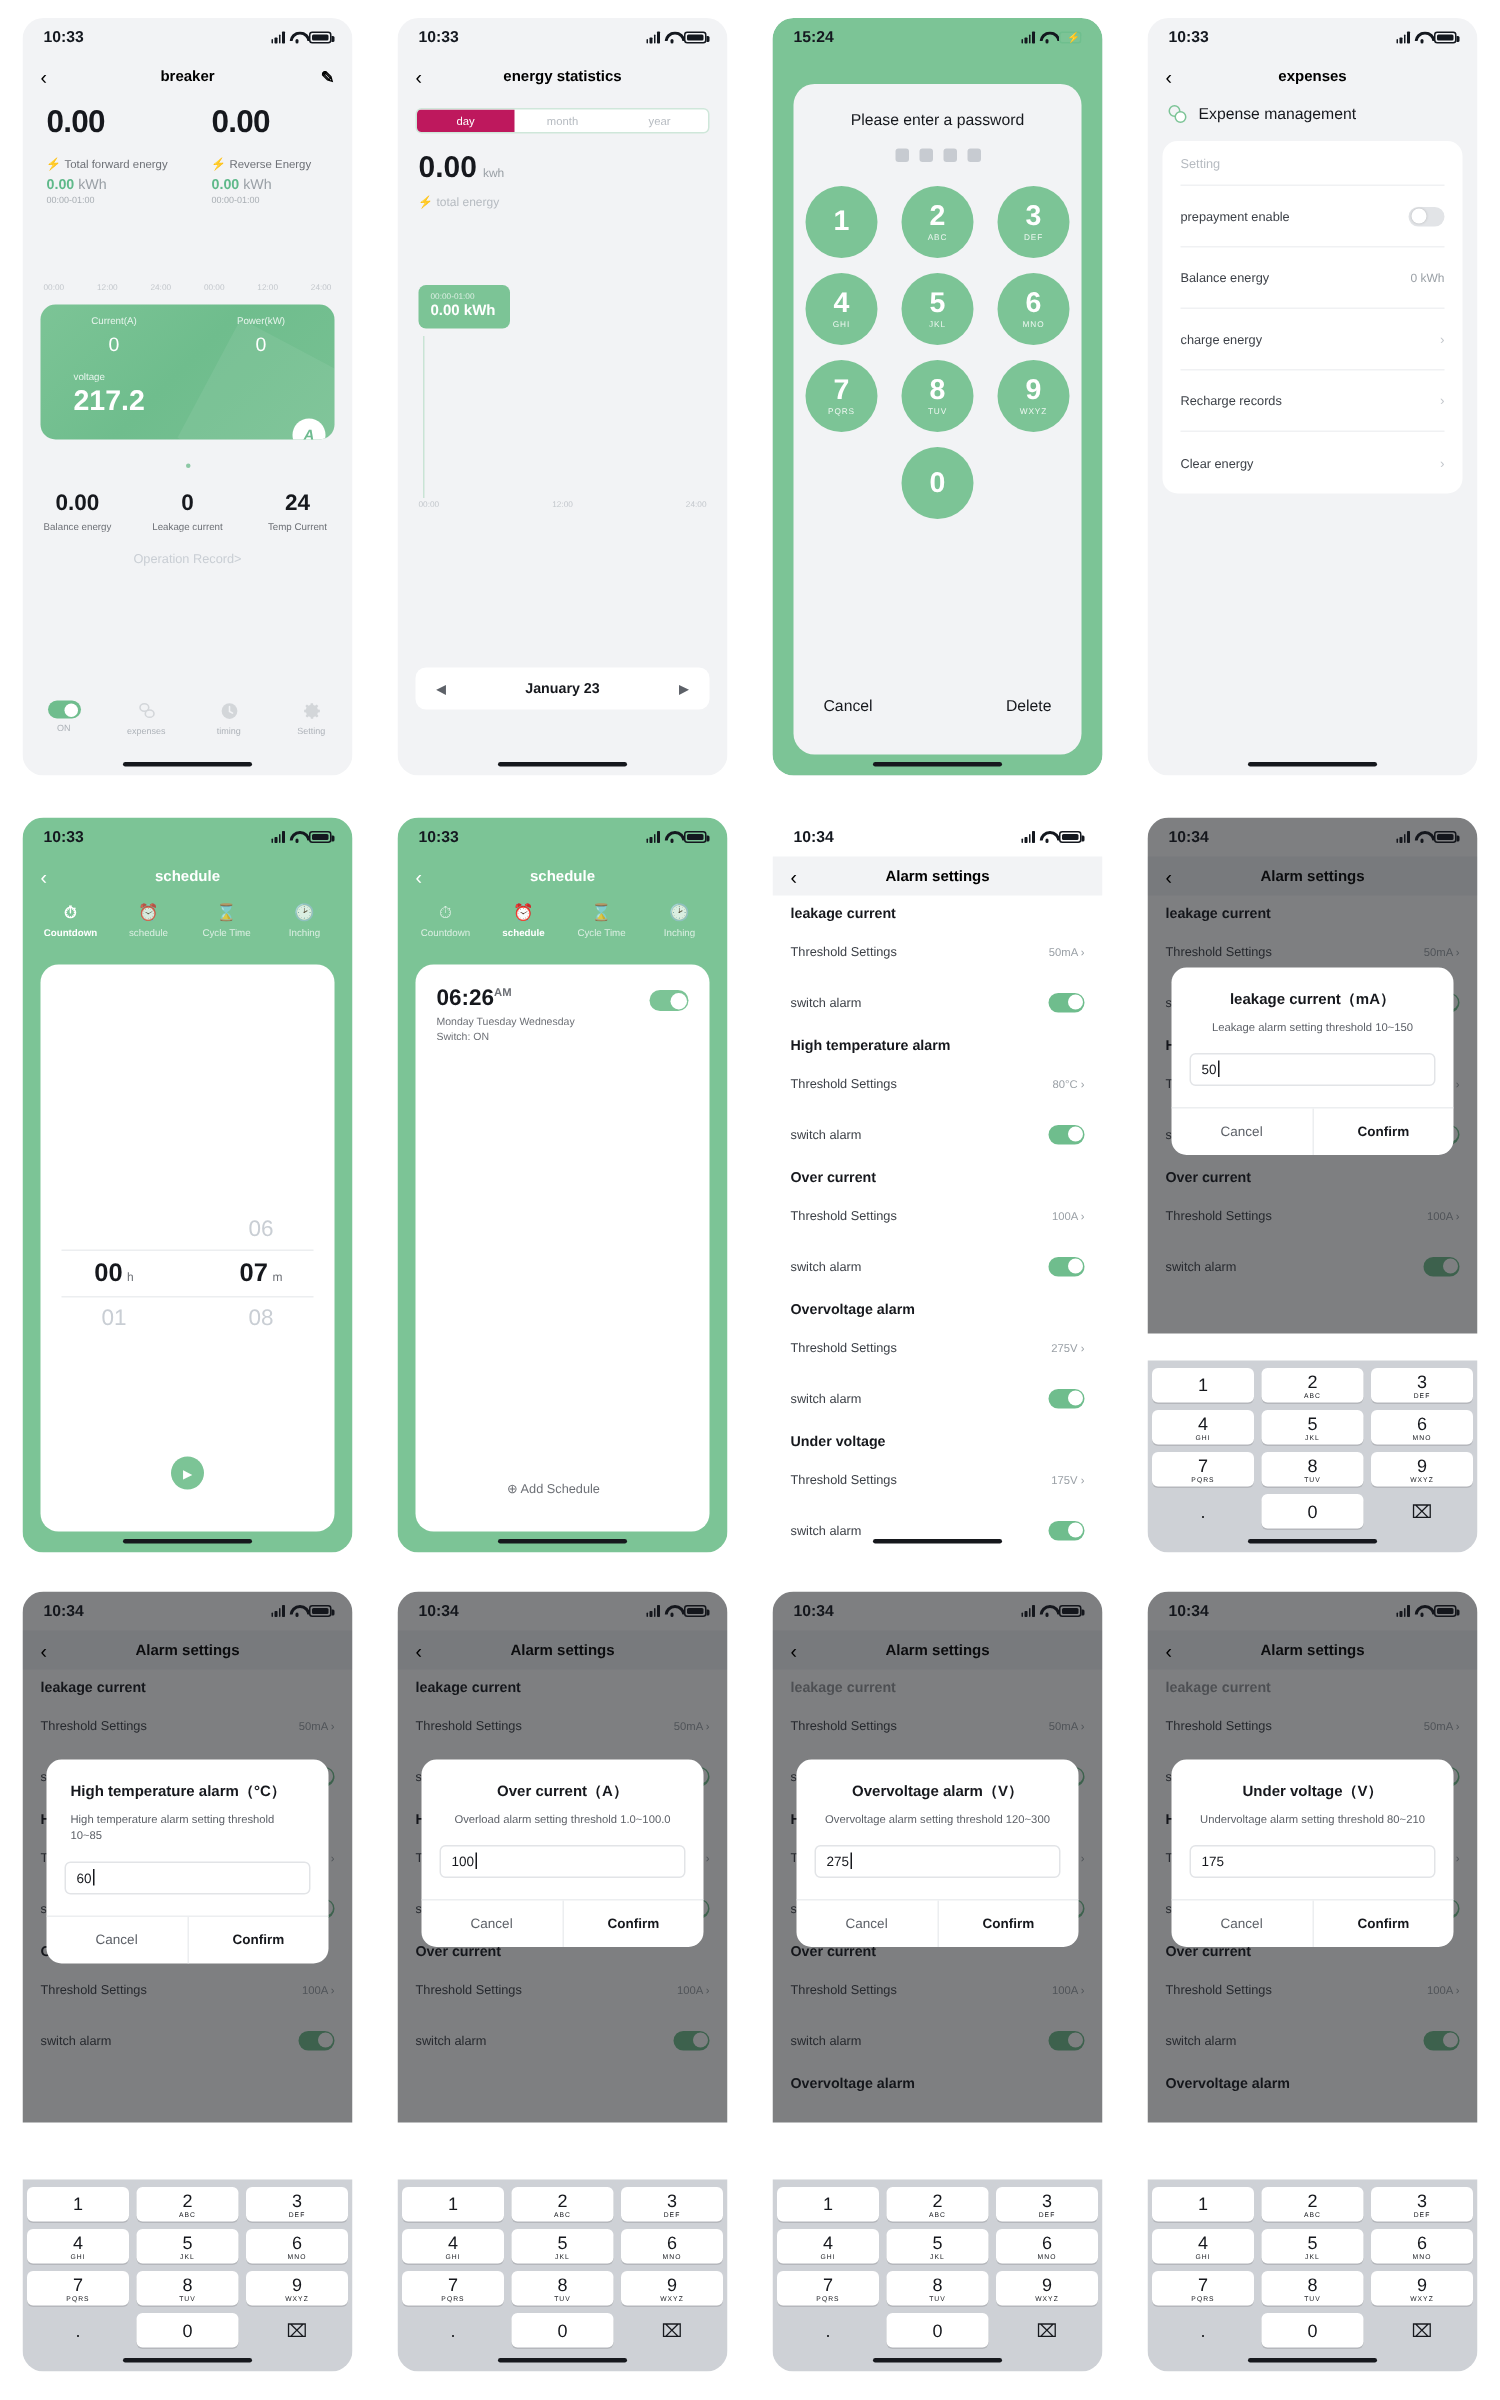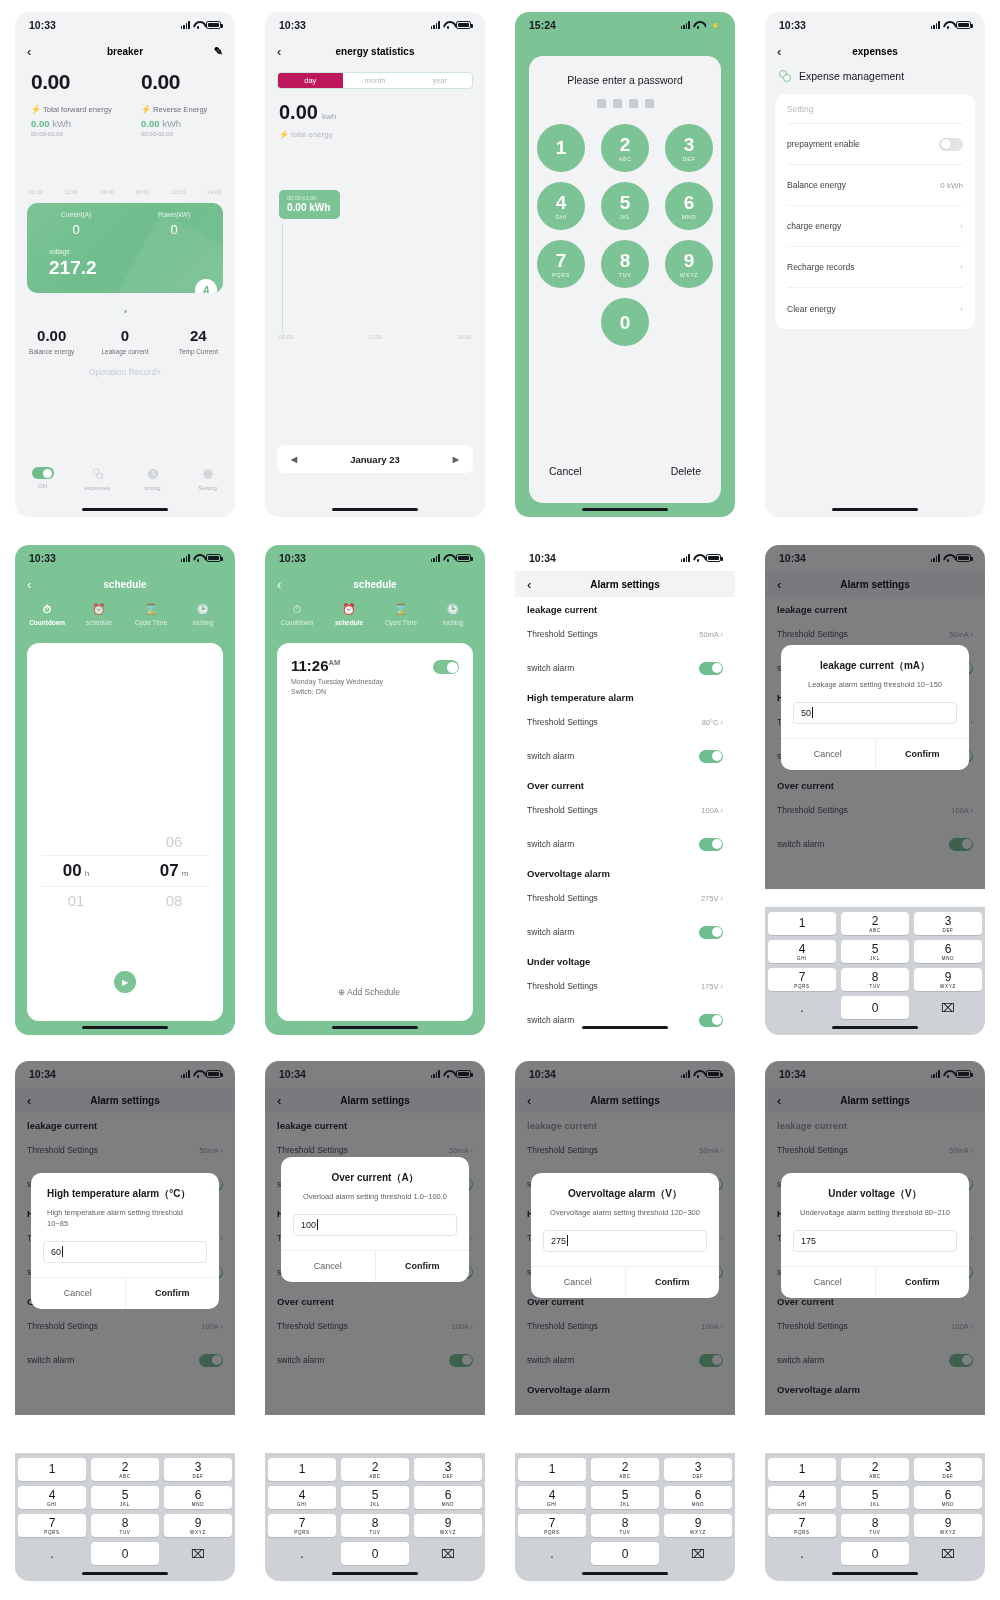--- a/index.html
+++ b/index.html
@@ -142,21 +142,21 @@
   .tipline{ position:absolute; left:17px; top:212px; width:1.4px; height:108px; background:#c9e4d5;}
   .xaxis{ position:absolute; left:0; right:0; top:322px; display:flex; justify-content:space-between; padding:0 14px; font-size:5.5px; color:#c3c7cc;}
   .datebar{
     position:absolute; left:12px; right:12px; bottom:44px; height:28px; background:#fff;
     border-radius:7px; display:flex; align-items:center; justify-content:space-between;
     padding:0 14px; font-size:9.5px; color:#16181d; font-weight:bold;
   }
   .datebar .ar{ color:#5d6168; font-size:8px;}
 
   
-  .p3 { background:#7cc496; height:100%;}
+  .p3 { background:#7cc496; height:100%;border-radius:14px;}
   .pwcard{
     position:absolute; left:14px; right:14px; top:44px; bottom:14px;
     background:#f2f3f5; border-radius:14px; padding-top:18px;
   }
   .pw-title{ text-align:center; font-size:10.5px; color:#16181d; font-weight:500;}
   .pw-dots{ display:flex; justify-content:center; gap:7px; margin-top:13px;}
   .pw-dots i{ width:9px;height:9px;background:#c7cbd1;border-radius:2px; display:block;}
   .keys{ display:grid; grid-template-columns:repeat(3,1fr); row-gap:10px; margin-top:16px; justify-items:center;}
   .key{
     width:48px;height:48px;border-radius:50%;background:#7cc496;color:#fff;
@@ -195,21 +195,21 @@
   .p5 { background:#7cc496; height:100%;}
   .sch-tabs{ display:flex; padding:6px 6px 10px 6px;}
   .st{ flex:1; text-align:center; color:rgba(255,255,255,.72);}
   .st.on{ color:#fff; font-weight:bold;}
   .st .ic{ font-size:11px; line-height:13px;}
   .st .lb{ font-size:6.5px; margin-top:3px;}
   .sheet{
     position:absolute; left:12px; right:12px; top:98px; bottom:14px;
     background:#fff; border-radius:12px; overflow:hidden;
   }
-  .picker{ position:absolute; left:0;right:0; bottom:112px;}
+  .picker{ position:absolute; left:0;right:0; bottom:134px;}
   .pk-row{ display:flex; }
   .pk-col{ flex:1; text-align:center;}
   .pk-dim{ font-size:15px; color:#c9ced4;}
   .pk-dim.tiny{ font-size:8px; opacity:.55;}
   .pk-sel{ font-size:17px; font-weight:bold; color:#16181d;}
   .pk-sel sub{ font-size:8px; font-weight:normal; color:#6d7076; vertical-align:baseline; margin-left:3px;}
   .pk-line{ height:1px; background:#eceef0; margin:5px 14px;}
   .play{
     position:absolute; bottom:28px; left:50%; transform:translateX(-50%);
     width:22px;height:22px;border-radius:50%;background:#7cc496;color:#fff;
@@ -721,21 +721,21 @@
               <div class="ic">⌛</div>
               <div class="lb">Cycle Time</div>
             </div>
           <div class="st">
               <div class="ic">🕑</div>
               <div class="lb">Inching</div>
             </div>
         </div>
         <div class="sheet">
           <div class="sch-item">
-            <div class="sch-time"><span>11:26</span><sup>AM</sup></div>
+            <div class="sch-time"><span>06:26</span><sup>AM</sup></div>
             <div class="sch-days">Monday Tuesday Wednesday</div>
             <div class="sch-sw">Switch: ON</div>
             <div class="toggle-on-lg"></div>
           </div>
           <div class="add-sch">⊕ Add Schedule</div>
         </div>
         <div class="homebar"></div>
       </div>
     </div>
   </div>
@@ -1097,21 +1097,21 @@
         <div class="al-row">
           <span>Threshold Settings</span>
           <span class="al-val"><span>100A</span> ›</span>
         </div>
         <div class="al-row">
           <span>switch alarm</span>
           <span class="tg-on"></span>
         </div>
 
         <div class="dim" style="bottom:166px"></div>
-        <div class="dialog" style="top:96px">
+        <div class="dialog" style="top:112px">
           <div class="dlg-title">Over current（A）</div>
           <div class="dlg-desc">Overload alarm setting threshold 1.0~100.0</div>
           <div class="dlg-input">
             <span>100</span>
               <span class="caret"></span>
           </div>
           <div class="dlg-btns">
             <div class="dlg-btn">Cancel</div>
             <div class="dlg-btn primary">Confirm</div>
           </div>

